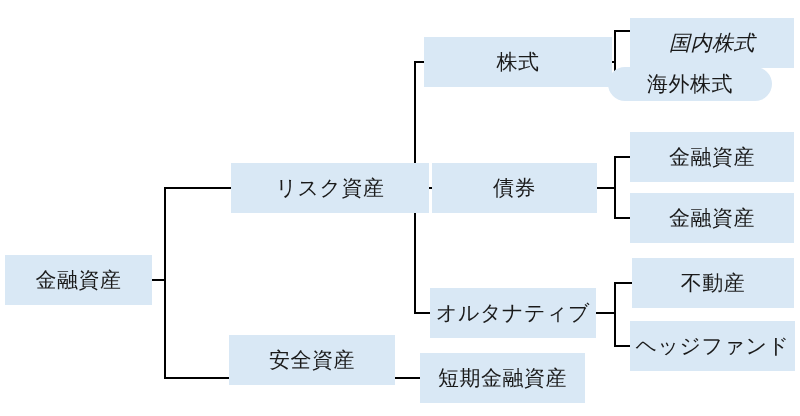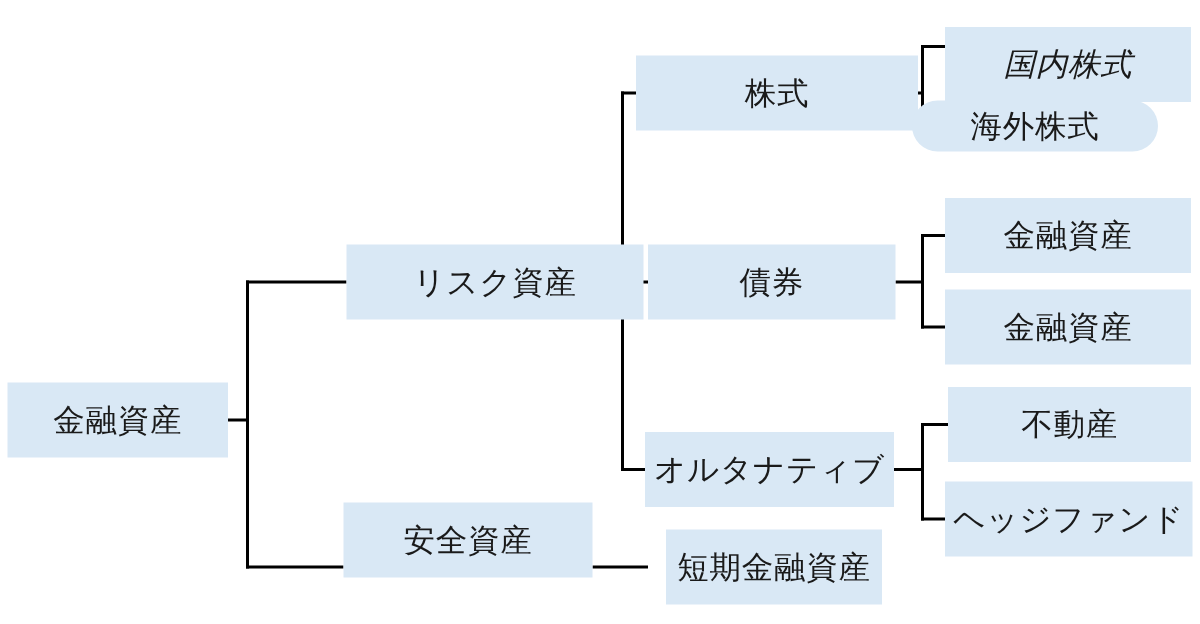--- a/index.html
+++ b/index.html
@@ -34,21 +34,21 @@
   .h { height: 2px; }
   .v { width: 2px; }
 
   
   .n-root       { left: 5px;   top: 255px; width: 147px; height: 50px; }
   .n-risk       { left: 231px; top: 163px; width: 198px; height: 50px; }
   .n-safe       { left: 229px; top: 335px; width: 166px; height: 50px; }
   .n-equity     { left: 424px; top: 37px;  width: 188px; height: 50px; }
   .n-bond       { left: 432px; top: 163px; width: 165px; height: 50px; }
   .n-alt        { left: 430px; top: 288px; width: 166px; height: 50px; }
-  .n-short      { left: 444px; top: 353px; width: 144px; height: 50px; }
+  .n-short      { left: 420px; top: 353px; width: 165px; height: 50px; }
   .n-dom-eq     { left: 630px; top: 18px;   width: 164px; height: 50px; font-style: italic; }
   .n-for-eq     { left: 608px; top: 67px;  width: 164px; height: 34px; border-radius: 24px; }
   .n-dom-bond   { left: 630px; top: 132px; width: 164px; height: 50px; }
   .n-for-bond   { left: 630px; top: 193px; width: 164px; height: 50px; }
   .n-realestate { left: 632px; top: 258px; width: 162px; height: 50px; }
   .n-hedge      { left: 630px; top: 321px; width: 165px; height: 50px; }
 
   
   .l1  { left: 152px; top: 279px; width: 14px; }
   .l2  { left: 164px; top: 187px; height: 192px; }

